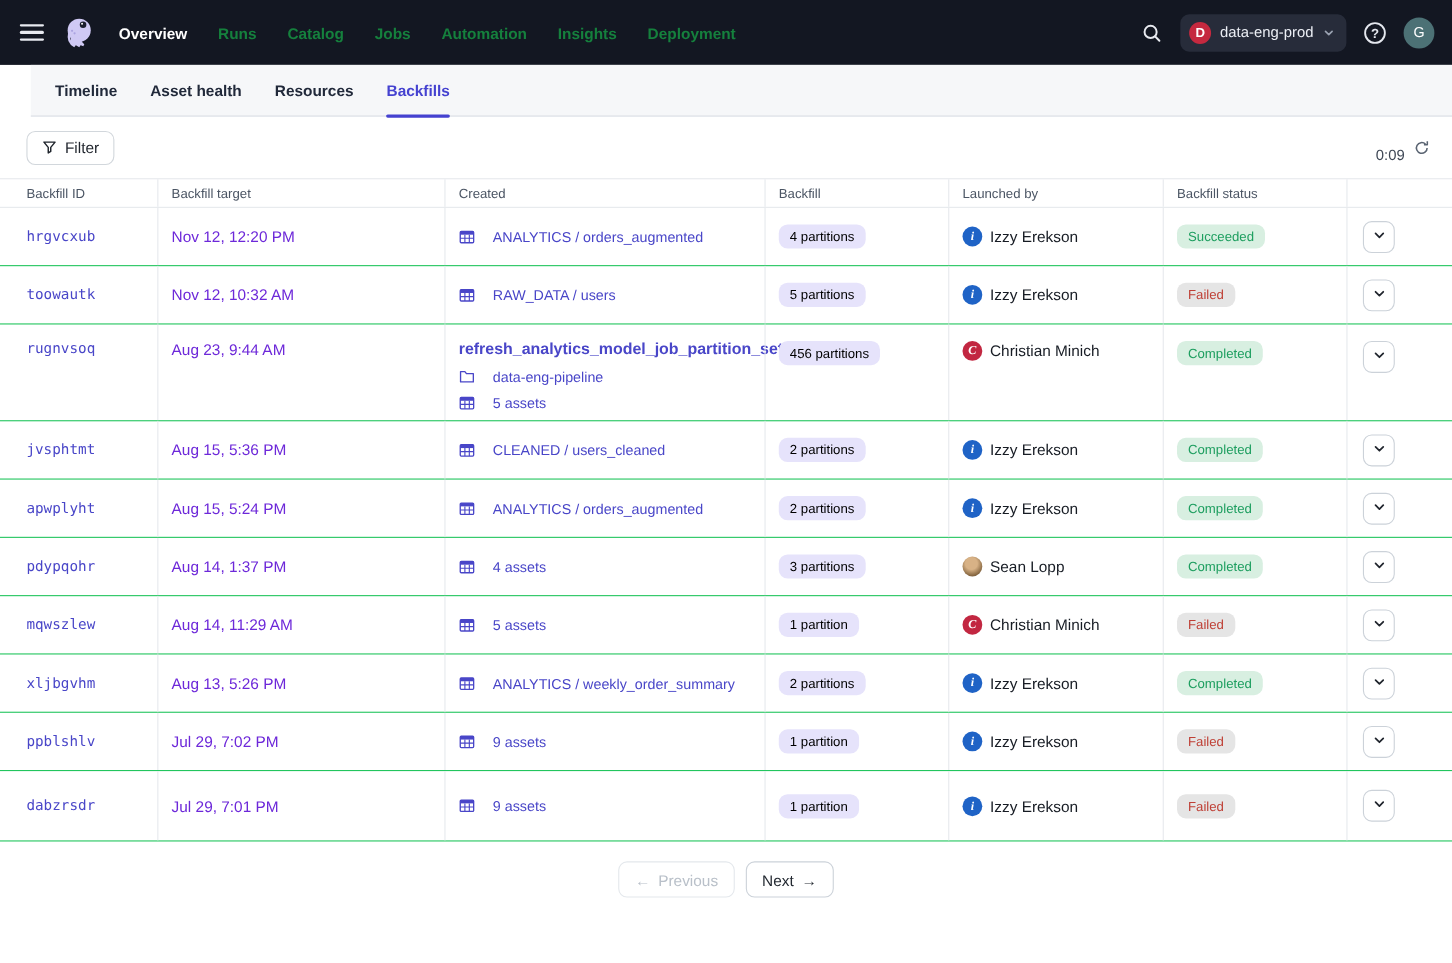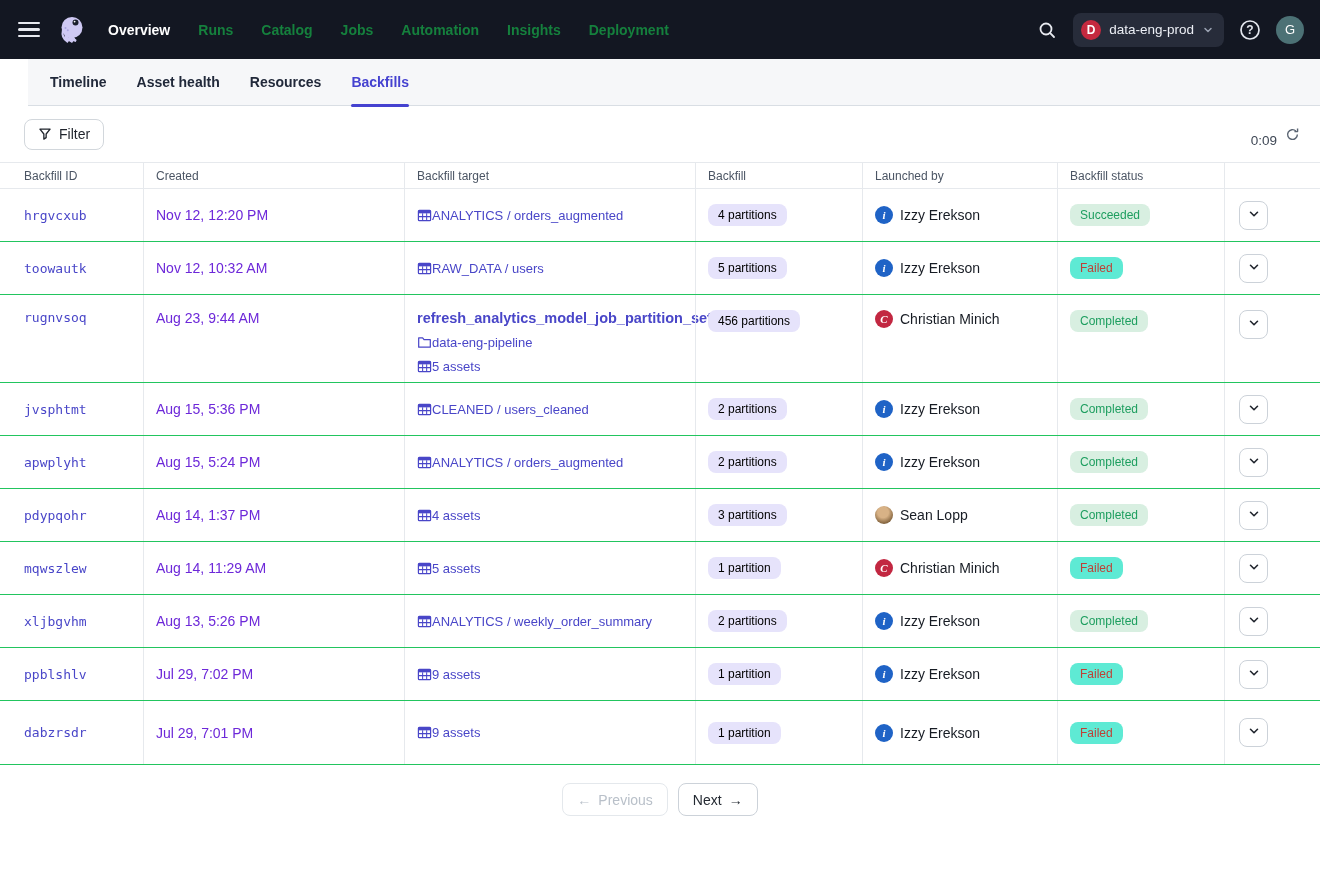--- a/index.html
+++ b/index.html
@@ -57,28 +57,28 @@
   .trow.tall { min-height:88px; }
   .td { display:flex; align-items:center; padding-left:12px; border-left:1px solid #e6e9ed; }
   .td:first-child { border-left:none; padding-left:24px; }
   .trow.tall .td { align-items:flex-start; padding-top:15px; }
   .td.target-cell { flex-direction:column; align-items:flex-start; justify-content:center; gap:9px; }
   .trow.tall .td.target-cell { justify-content:flex-start; }
 
   .id-link { font-family:"DejaVu Sans Mono","Liberation Mono",monospace; font-size:13px; color:#4946c8;
     text-decoration:none; cursor:pointer; }
   .created { font-size:14px; color:#6d28d9;text-align:center; }
-  .tline { display:flex; align-items:flex-end; gap:0; }
+  .tline { display:flex; align-items:flex-end; gap:16px; }
   .tline .ticon { display:flex; color:#4946c8; }
   .tlink { font-size:13px; color:#4946c8; text-decoration:none; cursor:pointer; }
   .tlink.bold { font-size:14.5px; font-weight:700; }
   .pill { font-size:12px; border-radius:8px; padding:4px 10px; white-space:nowrap; }
   .pill.partitions { background:#e6e3fb; color:#000000; }
   .pill.success { background:#d8efe1; color:#1d9e5f; }
-  .pill.fail { background:#5eead4; color:#bf4036; }
+  .pill.fail { background:#e5e5e5; color:#bf4036; }
   .launcher { display:flex; align-items:center; gap:7px; }
   .avatar { width:18px; height:18px; border-radius:50%; color:#fff; font-size:11px; font-weight:600;
     display:flex; align-items:center; justify-content:center; flex:0 0 auto;
     font-family:"Liberation Serif",serif; font-style:italic; }
   .avatar.photo { background:radial-gradient(circle at 45% 35%, #d8b286 0 35%, #8a6a44 70%, #4f3a24 100%); }
   .launcher-name { font-size:14px; color:#171c24; }
   .chev-btn { width:29px; height:29px; border:1px solid #ccd2d9; border-radius:8px; background:#fff;
     cursor:pointer; display:flex; align-items:center; justify-content:center; color:#20252d; margin-left:2px; }
 
   
@@ -163,22 +163,22 @@
             <path d="M13.2 8a5.2 5.2 0 1 1-1.6-3.75" fill="none" stroke="currentColor" stroke-width="1.5"></path>
             <path d="M13.4 1.6 L13.4 4.9 L10.1 4.9" fill="none" stroke="currentColor" stroke-width="1.5" stroke-linejoin="round"></path>
           </svg>
       </button>
     </div>
   </div>
 
   <div class="table">
     <div class="thead" id="thead">
         <div class="th">Backfill ID</div>
+        <div class="th">Backfill target</div>
         <div class="th">Created</div>
-        <div class="th">Backfill target</div>
         <div class="th">Backfill</div>
         <div class="th">Launched by</div>
         <div class="th">Backfill status</div>
         <div class="th"></div>
       </div>
     <div id="tbody">
         <div class="trow">
           <div class="td">
             <a class="id-link">hrgvcxub</a>
           </div>

